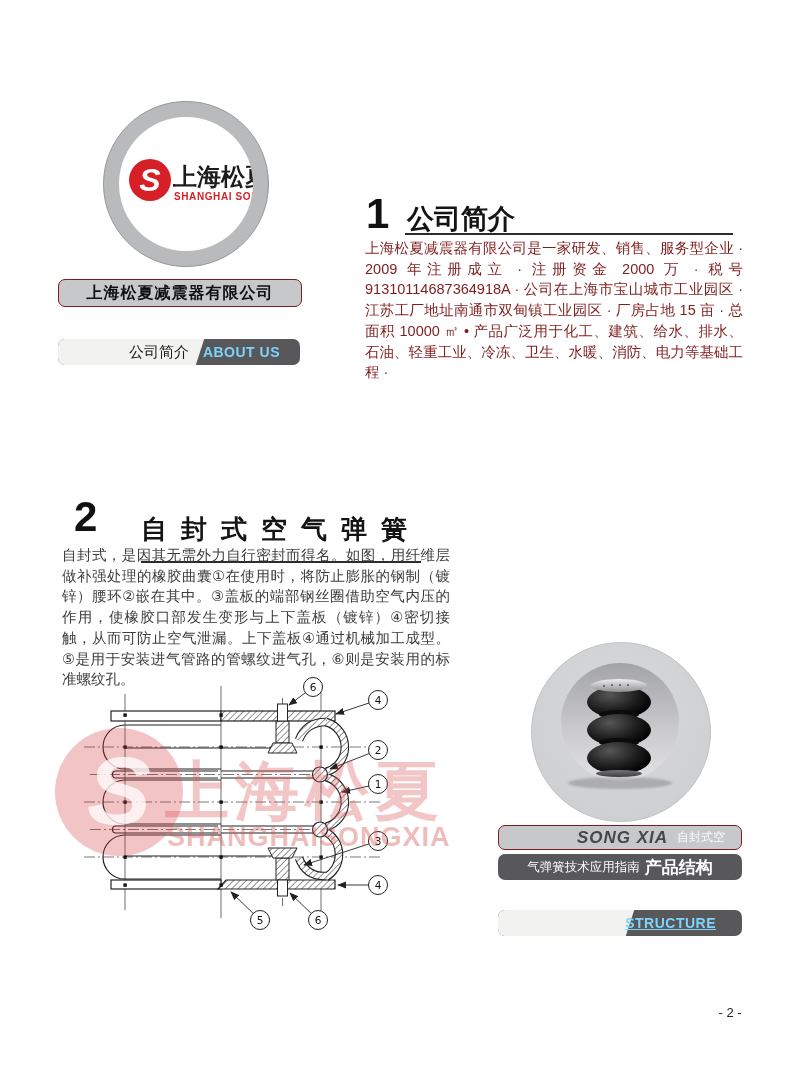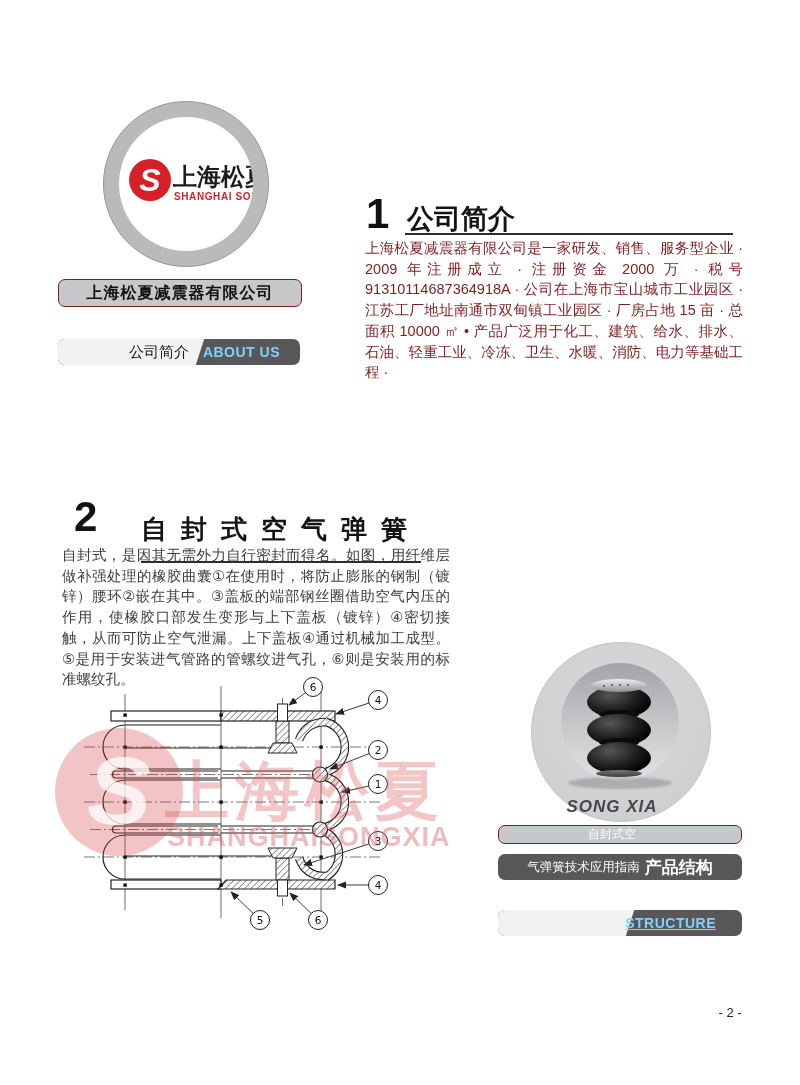--- a/index.html
+++ b/index.html
@@ -74,22 +74,22 @@
            box-shadow:8px 0 0 #555,16px 0 0 #555,-8px 1px 0 #555;}
   .sp-torus{position:absolute;left:0;width:64px;height:32px;border-radius:50%;
             background:radial-gradient(ellipse at 36% 28%,#565656 0%,#1d1d1d 48%,#000 78%);}
   .sp-waist{position:absolute;left:12px;width:40px;height:9px;border-radius:50%;background:#0c0c0c;}
   .sp-base{position:absolute;left:9px;top:91px;width:46px;height:7px;border-radius:50%;
            background:linear-gradient(180deg,#77777b,#3c3c3f);}
   .sp-shadow{position:absolute;left:36px;top:134px;width:104px;height:12px;border-radius:50%;
              background:rgba(60,60,64,0.25);filter:blur(1px);}
 
   
-  .bar-brand{left:498px;top:825px;width:244px;height:19px;justify-content:flex-end;
-             padding-right:16px;box-sizing:border-box;gap:9px;flex-direction:column;}
+  .bar-brand{left:498px;top:825px;width:244px;height:25px;justify-content:flex-end;
+             padding-right:16px;box-sizing:border-box;gap:9px;}
   .brand-x{font-size:17px;font-weight:bold;font-style:italic;color:#47474b;letter-spacing:1px;}
   .brand-cn{font-size:12px;color:#fbfbfb;}
   .bar-struct-guide{left:498px;top:854px;width:244px;height:26px;gap:5px;}
   .sg-prefix{font-size:12.5px;color:#ffffff;}
   .sg-title{font-size:17px;font-weight:bold;color:#fff;}
   .tab-r{left:498px;top:884px;width:244px;height:26px;}
   .tab-r .tab-light{width:150px;}
   .tab-r .tab-en{right:26px;text-decoration:underline;}
 
   .pageno{left:690px;top:1005px;width:80px;text-align:center;font-size:13px;color:#222;}

